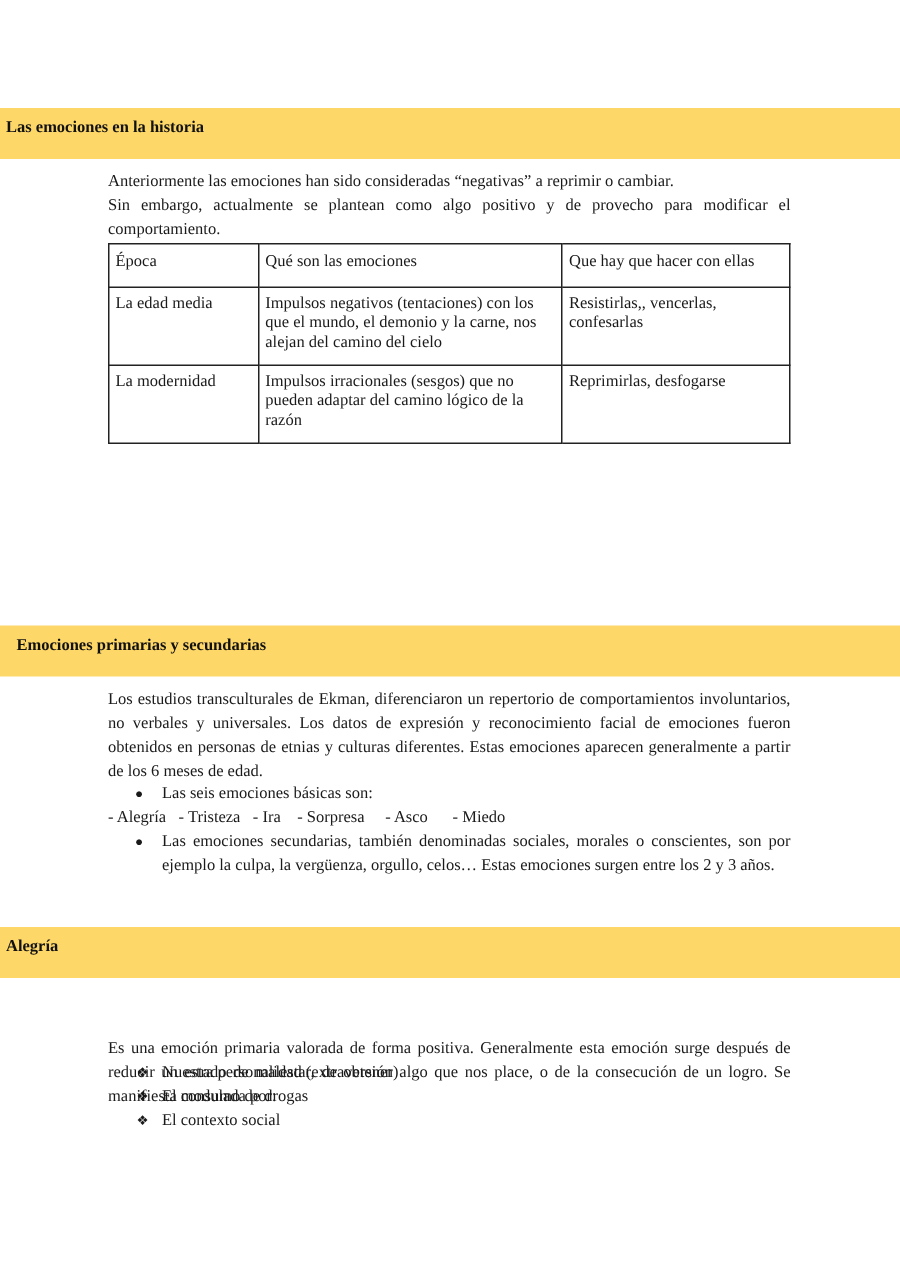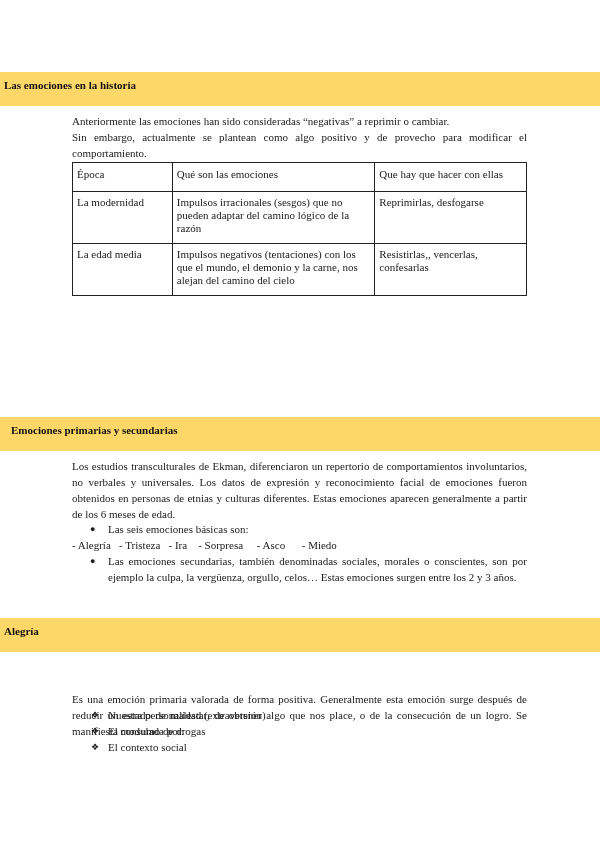--- a/index.html
+++ b/index.html
@@ -126,28 +126,28 @@
     </colgroup>
   <thead>
     <tr>
       <th>Época</th>
       <th>Qué son las emociones</th>
       <th>Que hay que hacer con ellas</th>
     </tr>
   </thead>
   <tbody>
     <tr class="row">
+      <td>La edad media</td>
+      <td>Impulsos negativos (tentaciones) con los que el mundo, el demonio y la carne, nos alejan del camino del cielo</td>
+      <td>Resistirlas,, vencerlas, confesarlas</td>
+    </tr>
+    <tr class="row">
       <td>La modernidad</td>
       <td>Impulsos irracionales (sesgos) que no pueden adaptar del camino lógico de la razón</td>
       <td>Reprimirlas, desfogarse</td>
-    </tr>
-    <tr class="row">
-      <td>La edad media</td>
-      <td>Impulsos negativos (tentaciones) con los que el mundo, el demonio y la carne, nos alejan del camino del cielo</td>
-      <td>Resistirlas,, vencerlas, confesarlas</td>
     </tr>
   </tbody>
 </table>
 
 <div class="section-header" style="top:417px;padding-left:11px;">
   <span>Emociones primarias y secundarias</span>
 </div>
 
 <p class="para" style="top:458px;">Los estudios transculturales de Ekman, diferenciaron un repertorio de comportamientos involuntarios, no verbales y universales. Los datos de expresión y reconocimiento facial de emociones fueron obtenidos en personas de etnias y culturas diferentes. Estas emociones aparecen generalmente a partir de los 6 meses de edad.</p>
 

